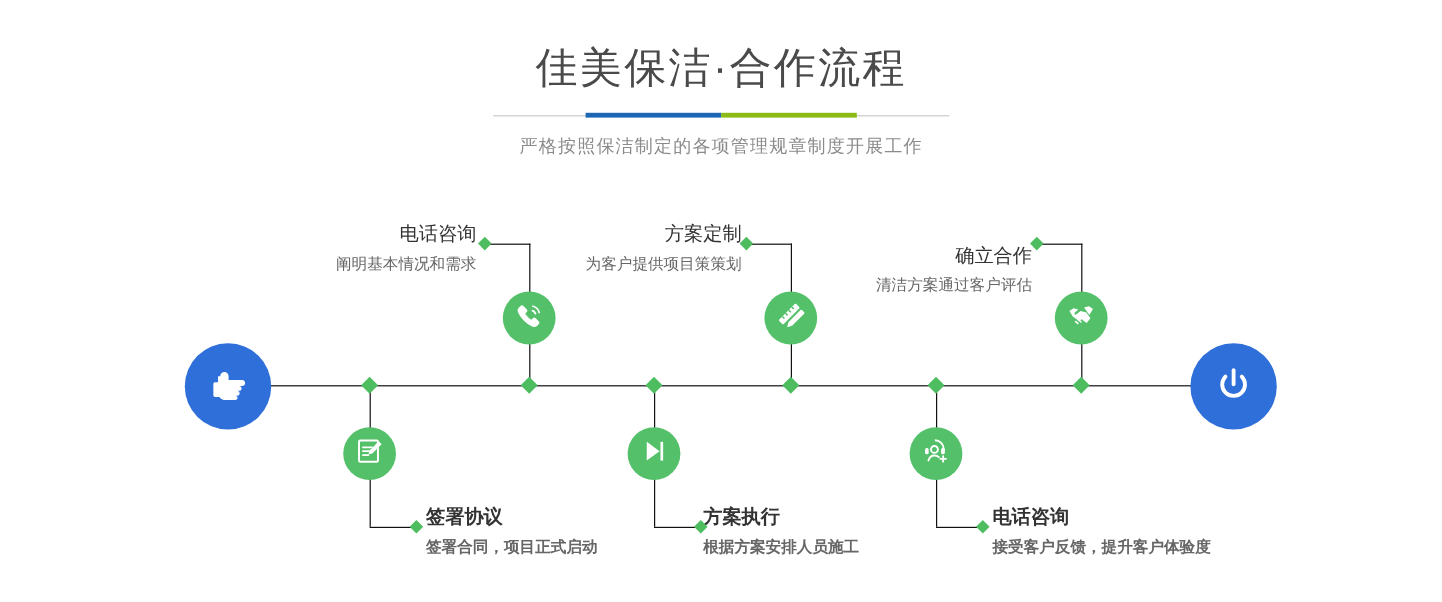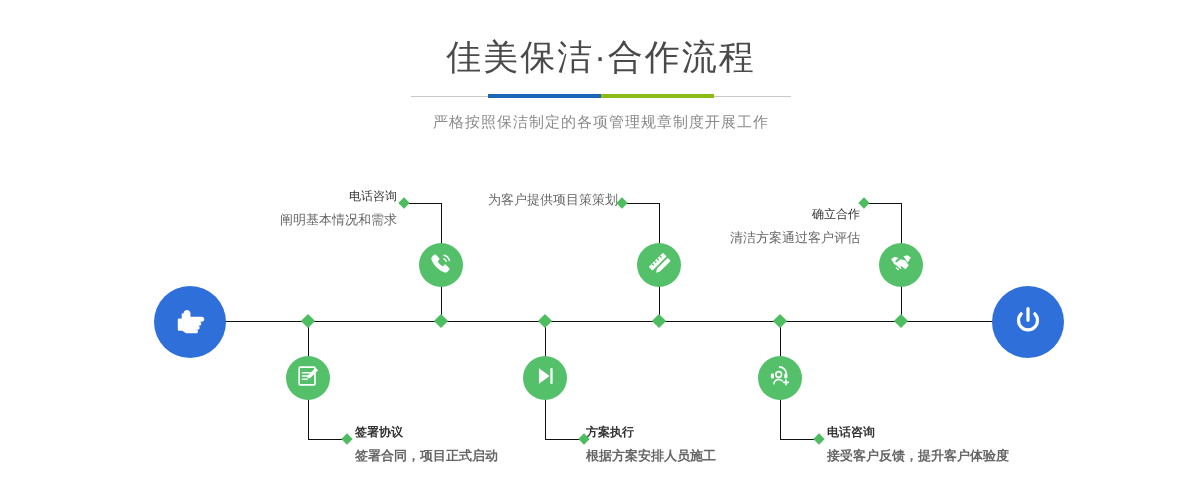--- a/index.html
+++ b/index.html
@@ -140,21 +140,21 @@
     height: 1px;
     background: #111111;
     z-index: 1;
   }
 
   .label {
     position: absolute;
     z-index: 2;
   }
   .label .l-title {
-    font-size: 12px;
+    font-size: 16px;
     color: #333333;
     line-height: 20px;
     white-space: nowrap;
   }
   .label .l-desc {
     font-size: 13px;
     color: #666666;
     line-height: 20px;
     margin-top: 4px;
     white-space: nowrap;
@@ -251,20 +251,21 @@
             <rect x="9.2" y="15.2" width="2.6" height="1.4" fill="#54c16a"></rect>
             <rect x="9.2" y="19.2" width="2.6" height="1.4" fill="#54c16a"></rect>
           </g>
           <g transform="rotate(45 14 14)">
             <path fill="#ffffff" d="M17.6 3.4h2.8c.5 0 .9.4.9.9v15.4l-2.3 4-2.3-4V4.3c0-.5.4-.9.9-.9z"></path>
           </g>
         </svg>
       </span>
     </div>
     <div class="label top" style="left:440px; top:186px; width:178px;">
+      <div class="l-title">方案定制</div>
       <div class="l-desc">为客户提供项目策策划</div>
     </div>
 
     <div class="diamond" style="left:540px; top:316px;"></div>
     <div class="vline" style="left:545px; top:321px; height:118px;"></div>
     <div class="hline" style="left:545px; top:439px; width:38px;"></div>
     <div class="diamond small" style="left:580px; top:435px;"></div>
     <div class="node" style="left:523px; top:356px;">
       <span>
         <svg width="26" height="26" viewBox="0 0 28 28">

